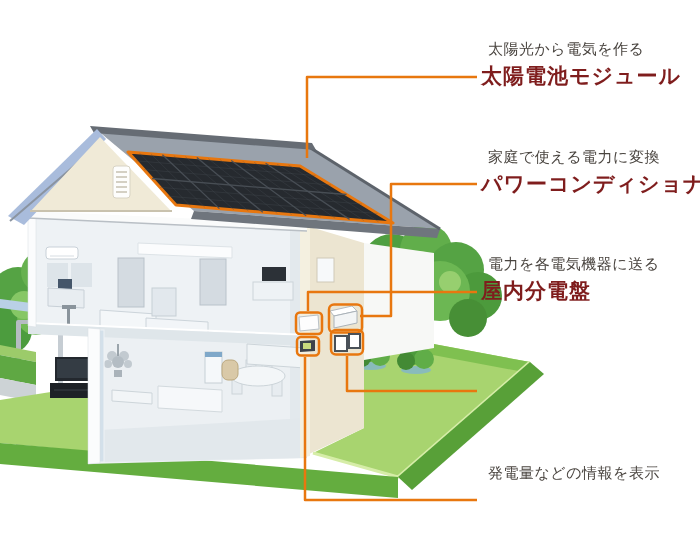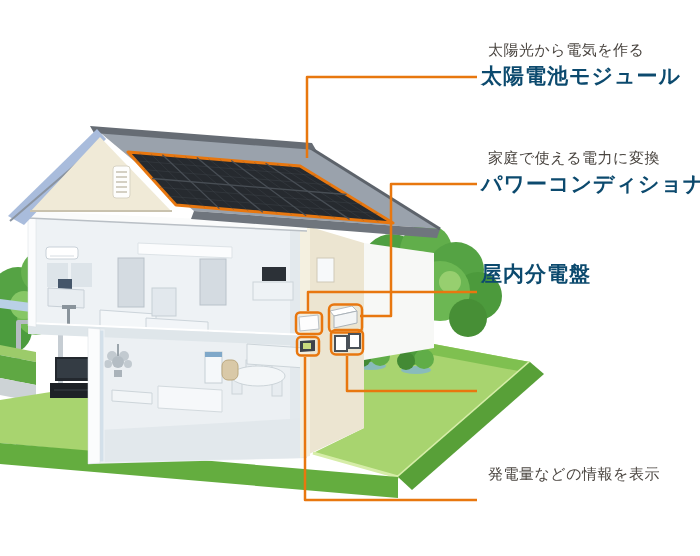--- a/index.html
+++ b/index.html
@@ -1,26 +1,26 @@
 <!DOCTYPE html>
 <html><head>
 <meta charset="utf-8">
 <style>
   html,body{margin:0;padding:0;background:#fff;}
   .stage{
     position:relative;width:700px;height:556px;background:#ffffff;overflow:hidden;
-    font-family:Liberation Sans, sans-serif;
+    font-family:Liberation Serif, serif;
   }
   .stage svg{position:absolute;left:0;top:0;}
   .annotation{position:absolute;left:481px;white-space:nowrap;}
   .annotation .desc{
     font-size:15px;line-height:17px;color:#4a4540;margin-left:7px;letter-spacing:.5px;
   }
   .annotation .title{
-    font-size:21px;line-height:26px;font-weight:bold;color:#0c4a6e;
+    font-size:21px;line-height:26px;font-weight:bold;color:#7f1d1d;
     margin-top:5px;letter-spacing:1px;
   }
 </style>
 </head>
 <body>
 
 <div class="stage">
 
 <svg width="700" height="556" viewBox="0 0 700 556">
 
@@ -240,18 +240,19 @@
 
   <div class="annotation" style="top:41px">
     <div class="desc">太陽光から電気を作る</div>
     <div class="title">太陽電池モジュール</div>
   </div>
   <div class="annotation" style="top:149px">
     <div class="desc">家庭で使える電力に変換</div>
     <div class="title">パワーコンディショナ</div>
   </div>
   <div class="annotation" style="top:256px">
+    <div class="desc">電力を各電気機器に送る</div>
     <div class="title">屋内分電盤</div>
   </div>
   <div class="annotation" style="top:465px">
     <div class="desc">発電量などの情報を表示</div>
   </div>
 </div>
 
 </body></html>

